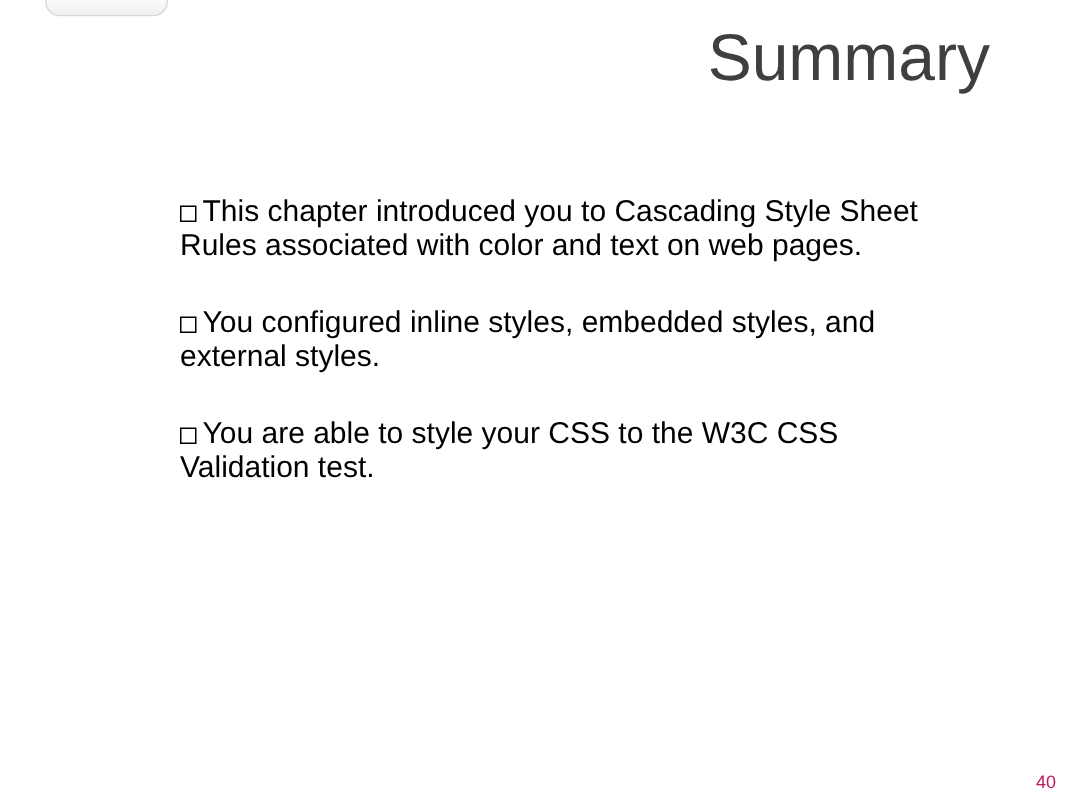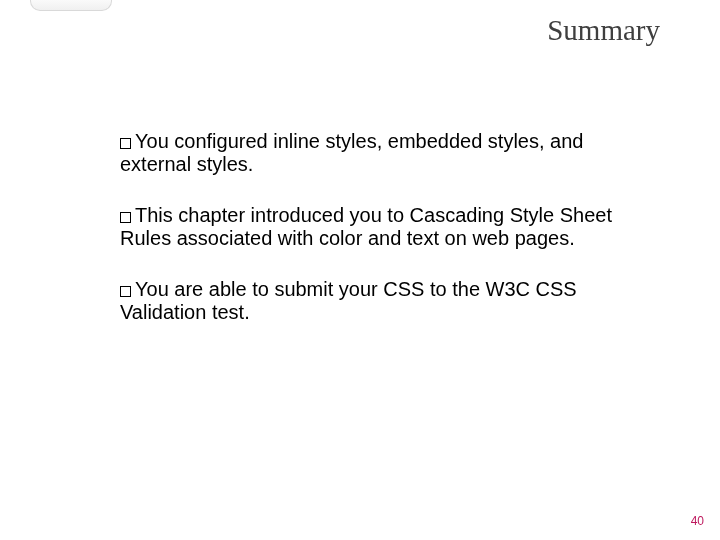--- a/index.html
+++ b/index.html
@@ -21,23 +21,23 @@
     border: 1px solid #d9d9d9;
     border-top: none;
     border-bottom-left-radius: 10px;
     border-bottom-right-radius: 10px;
     background: linear-gradient(#fafafa, #f0f0f0);
   }
   .title {
     position: absolute;
     top: 14px;
     right: 60px;
-    font-size: 29px;
+    font-size: 44px;
     color: #3f3f3f;
-    font-family: Liberation Serif, serif;
+    font-family: Liberation Sans, sans-serif;
   }
   .content {
     position: absolute;
     top: 130px;
     left: 120px;
     width: 510px;
   }
   .bullet-item {
     margin-bottom: 28px;
     font-size: 20px;
@@ -63,23 +63,23 @@
 </style>
 </head>
 <body>
 
 <div class="tab"></div>
 
 <div class="title">Summary</div>
 
 <div class="content">
   <div class="bullet-item">
+    <span class="square"></span><span>This chapter introduced you to Cascading Style Sheet Rules associated with color and text on web pages.</span>
+  </div>
+  <div class="bullet-item">
     <span class="square"></span><span>You configured inline styles, embedded styles, and external styles.</span>
   </div>
   <div class="bullet-item">
-    <span class="square"></span><span>This chapter introduced you to Cascading Style Sheet Rules associated with color and text on web pages.</span>
-  </div>
-  <div class="bullet-item">
-    <span class="square"></span><span>You are able to submit your CSS to the W3C CSS Validation test.</span>
+    <span class="square"></span><span>You are able to style your CSS to the W3C CSS Validation test.</span>
   </div>
 </div>
 
 <div class="page-num">40</div>
 
 </body></html>

